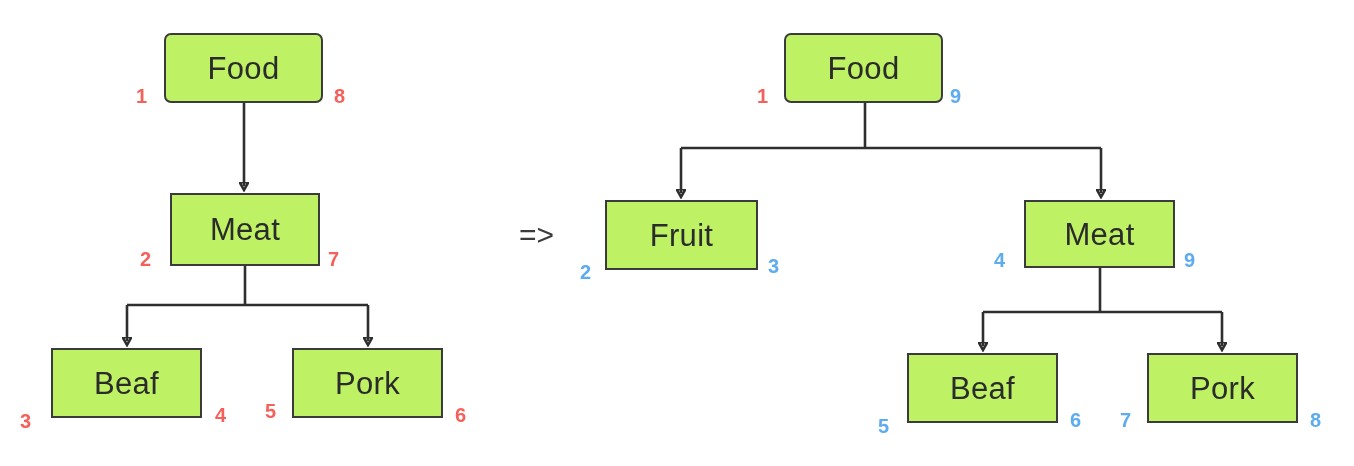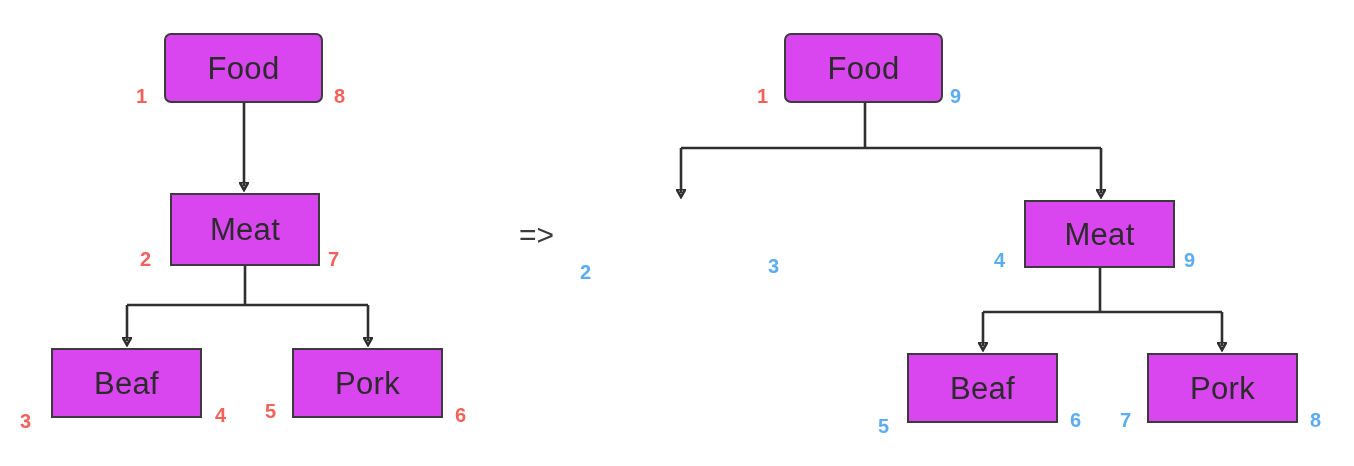--- a/index.html
+++ b/index.html
@@ -16,21 +16,21 @@
   #stage {
     position: relative;
     width: 1354px;
     height: 466px;
     background: #ffffff;
   }
   .node {
     position: absolute;
     box-sizing: border-box;
     border: 2.5px solid #3b3b3b;
-    background: #d946ef;
+    background: #bef264;
     display: flex;
     align-items: center;
     justify-content: center;
     color: #2b2b2b;
     font-size: 31px;
     font-weight: 400;
     letter-spacing: 0.3px;
     line-height: 1;
   }
   .node.rounded { border-radius: 7px; }
@@ -107,20 +107,21 @@
   <div class="node" style="left:292px; top:348px; width:151px; height:70px;">Pork</div>
   <div class="num red" style="left:265px; top:401px;">5</div>
   <div class="num red" style="left:455px; top:405px;">6</div>
 
   <div class="arrow-op" style="left:519px; top:220px;">=&gt;</div>
 
   <div class="node rounded" style="left:784px; top:33px; width:159px; height:70px;">Food</div>
   <div class="num red" style="left:757px; top:86px;">1</div>
   <div class="num blue" style="left:950px; top:86px;">9</div>
 
+  <div class="node" style="left:605px; top:200px; width:153px; height:70px;">Fruit</div>
   <div class="num blue" style="left:580px; top:262px;">2</div>
   <div class="num blue" style="left:768px; top:256px;">3</div>
 
   <div class="node" style="left:1024px; top:200px; width:151px; height:68px;">Meat</div>
   <div class="num blue" style="left:994px; top:250px;">4</div>
   <div class="num blue" style="left:1184px; top:250px;">9</div>
 
   <div class="node" style="left:907px; top:353px; width:151px; height:70px;">Beaf</div>
   <div class="num blue" style="left:878px; top:416px;">5</div>
   <div class="num blue" style="left:1070px; top:410px;">6</div>

